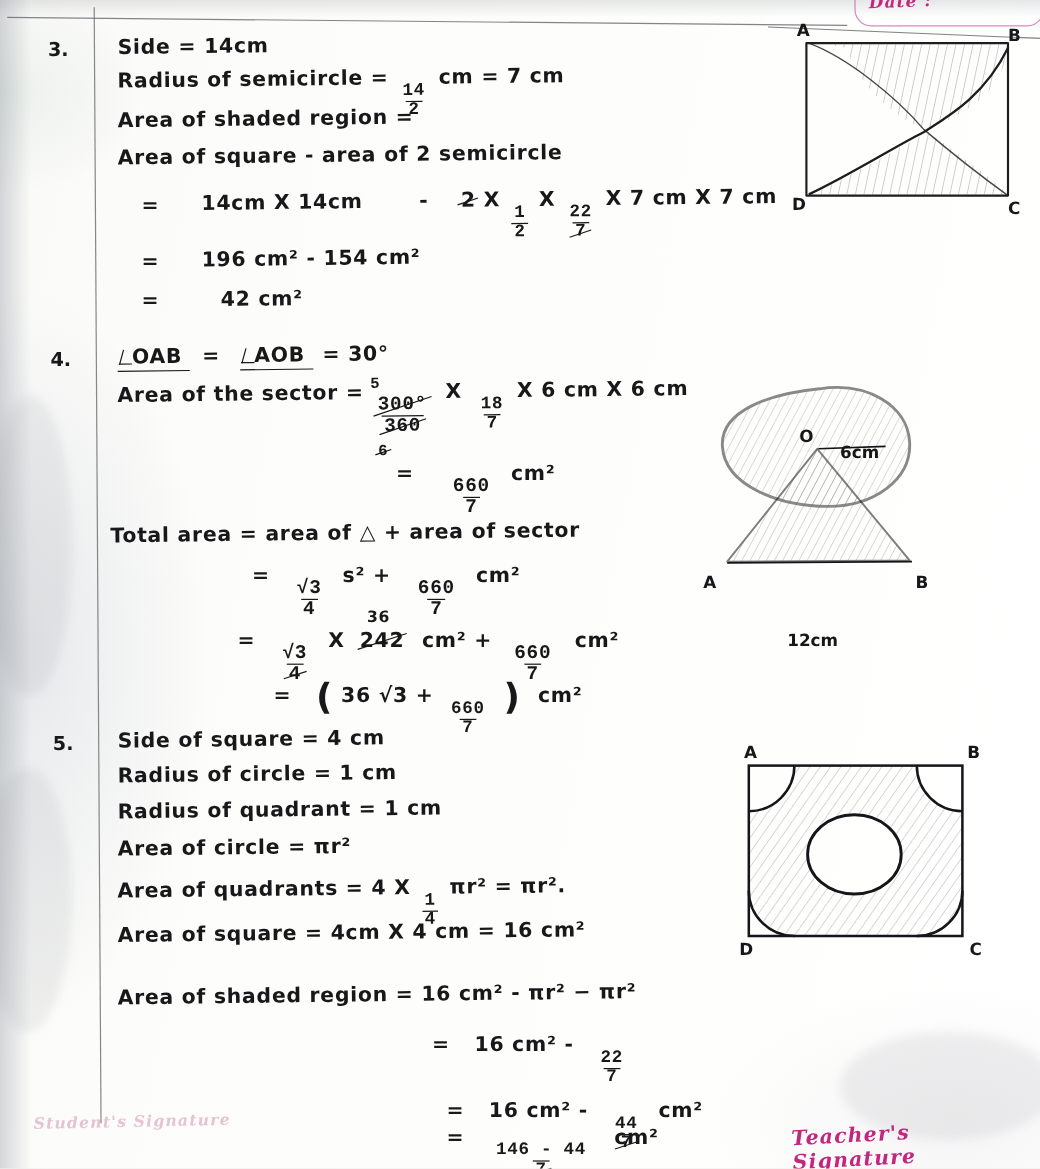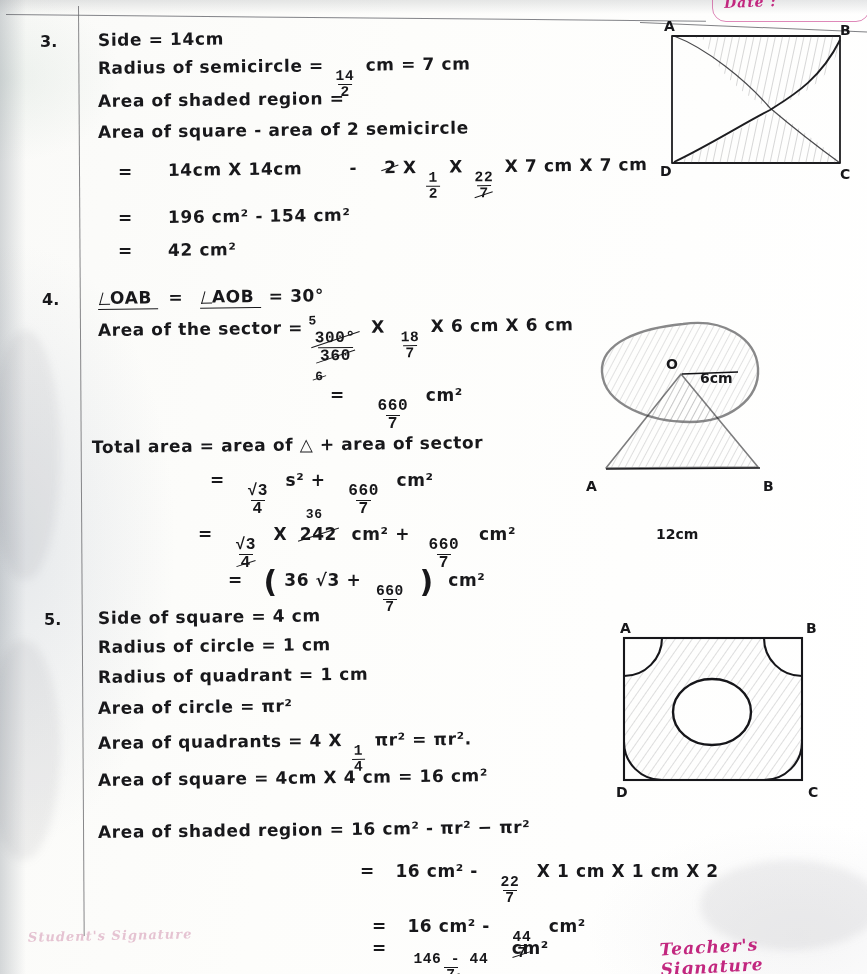--- a/index.html
+++ b/index.html
@@ -240,21 +240,21 @@
       <span class="num">22</span>
       <span class="den strike">7</span>
     </span>
     <span>X 7 cm  X 7 cm</span>
   </div>
 
   <div class="hw sz17" style="left:118px; top:208px;">=</div>
   <div class="hw sz17 slant1" style="left:168px; top:207px;">196 cm² - 154 cm²</div>
 
   <div class="hw sz17" style="left:118px; top:241px;">=</div>
-  <div class="hw sz17 slant1" style="left:168px; top:240px;">42 cm²</div>
+  <div class="hw sz17 slant1" style="left:184px; top:240px;">42 cm²</div>
 
   <div class="diagram" style="left:650px; top:18px; width:215px; height:165px;">
     <svg width="215" height="165" viewBox="0 0 215 165">
       <defs>
         <clipPath id="q3clipTop">
           <path d="M 22,18 L 190,18 L 190,90 L 22,90 Z"></path>
         </clipPath>
         <clipPath id="q3clipBot">
           <path d="M 22,90 L 190,90 L 190,145 L 22,145 Z"></path>
         </clipPath>
@@ -333,21 +333,21 @@
   </div>
 
   <div class="hw sz17" style="left:198px; top:524px;">
     <span>=</span>
     <span class="frac big" style="margin-left:14px;">
       <span class="num radic">√3</span>
       <span class="den strike">4</span>
     </span>
     <span style="margin-left:6px;">X</span>
     <span style="position:relative; display:inline-block; margin-left:6px;">
-      <span class="ovr" style="top:-17px; left:6px;font-family:Liberation Mono, monospace;">36</span>
+      <span class="ovr" style="top:-17px; left:6px;">36</span>
       <span class="strike">242</span>
     </span>
     <span style="margin-left:8px;">cm²  +</span>
     <span class="frac big" style="margin-left:10px;">
       <span class="num">660</span>
       <span class="den">7</span>
     </span>
     <span style="margin-left:8px;">cm²</span>
   </div>
 
@@ -406,21 +406,20 @@
 
   <div class="hw sz17 slant1" style="left:98px; top:822px;">Area of  shaded  region  =  16 cm²  -  πr² − πr²</div>
 
   <div class="hw sz17" style="left:360px; top:861px;">
     <span>=</span>
     <span style="margin-left:14px;">16 cm²  -</span>
     <span class="frac" style="margin-left:14px;">
       <span class="num">22</span>
       <span class="den">7</span>
     </span>
-    <span style="margin-left:6px;">X 1 cm X 1 cm  X  2</span>
   </div>
 
   <div class="hw sz17" style="left:372px; top:903px;">
     <span>=</span>
     <span style="margin-left:14px;">16 cm²  -</span>
     <span class="frac" style="margin-left:14px;margin-top:27px;">
       <span class="num">44</span>
       <span class="den strike">7</span>
     </span>
     <span style="margin-left:6px;">cm²</span>

